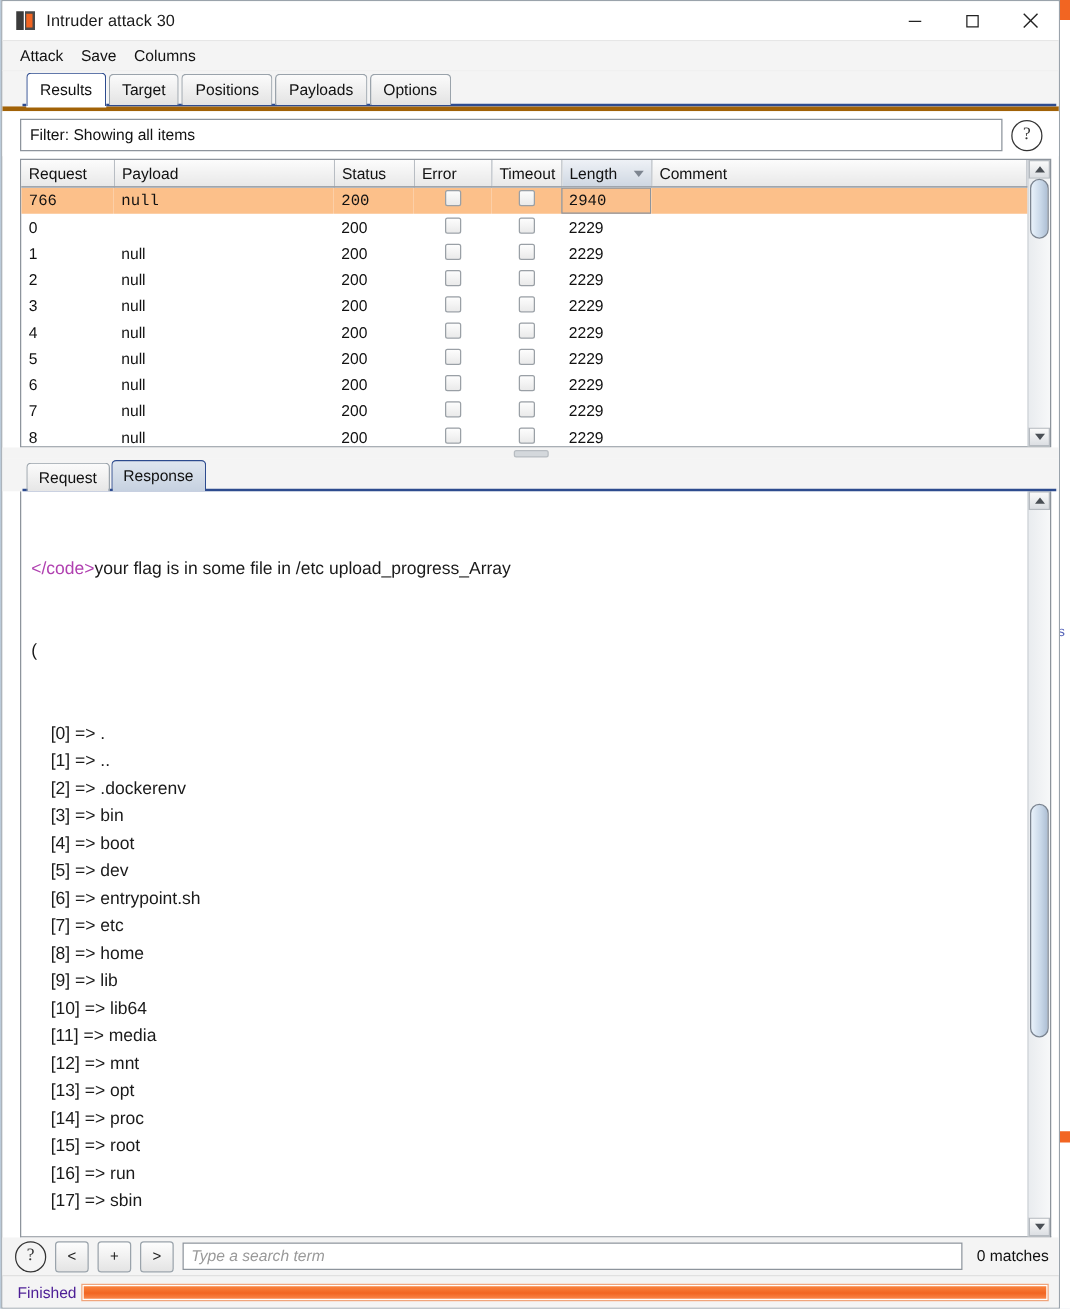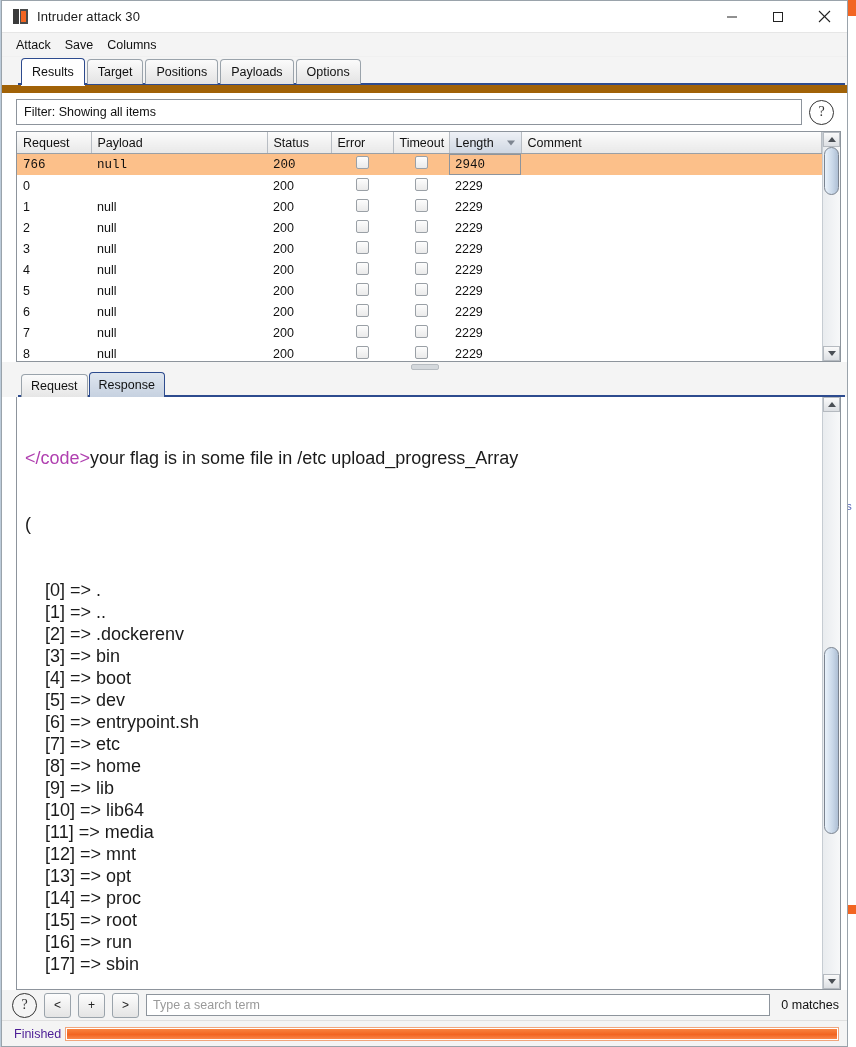--- a/index.html
+++ b/index.html
@@ -55,21 +55,21 @@
     height:24px;padding:0 10px;display:flex;align-items:center;justify-content:center;
     font-size:12.5px;color:#111;
     background:linear-gradient(to bottom,#fbfbfb,#e3e3e3);
     border:1px solid #9aa3ab;border-bottom:none;
     border-radius:4px 4px 0 0;margin-right:2px;position:relative;z-index:1;cursor:default;
   }
   .tab.sel{background:#ffffff;height:26px;border-color:#2d4b8e #2d4b8e #fff;z-index:3;
     box-shadow:0 1px 0 #fff;}
 
   
-  .content{flex:1 1 auto;background:#ffffff;border-top:8px solid #a16207;
+  .content{flex:1 1 auto;background:#ffffff;border-top:4px solid #a16207;
     display:flex;flex-direction:column;min-height:0;}
 
   
   .filterrow{display:flex;align-items:center;padding:6px 6px 4px 14px;flex:0 0 auto;background:#fff;}
   .filterbox{flex:1 1 auto;height:26px;border:1px solid #8d949c;background:#fff;
     display:flex;align-items:center;padding-left:7px;font-size:12.5px;color:#111;box-sizing:border-box;}
   .helpcirc{width:23px;height:23px;border:1.6px solid #333;border-radius:50%;
     display:flex;align-items:center;justify-content:center;font-size:14px;color:#333;
     margin:0 7px;flex:0 0 auto;font-family:"Liberation Serif",serif;}
 
@@ -123,33 +123,33 @@
     border-color:#2d4b8e #2d4b8e transparent;}
 
   .subtabs2{height:26px;display:flex;align-items:flex-end;padding-left:22px;flex:0 0 auto;
     background:#fff;position:relative;border-top:2px solid #2d4b8e;}
   .subtabs2:after{content:"";position:absolute;left:20px;right:2px;bottom:0;height:1px;background:#9aa3ab;}
 
   
   .msgwrap{flex:1 1 auto;display:flex;min-height:0;margin:0 6px 0 14px;
     border:1px solid #8d949c;border-top:none;background:#fff;box-sizing:border-box;}
   .msgbody{flex:1 1 auto;overflow:hidden;padding:6px 0 0 8px;
-    font-family:"Liberation Sans", sans-serif;font-size:18px;line-height:22px;color:#1a1a1a;
+    font-family:"Liberation Sans", sans-serif;font-size:14px;line-height:22px;color:#1a1a1a;
     white-space:pre;}
   .tagcol{color:#b040b0;}
 
   
   .searchbar{height:30px;display:flex;align-items:center;padding:0 6px 0 10px;flex:0 0 auto;
     background:#f4f4f4;gap:7px;}
   .sq{width:25px;height:23px;border:1px solid #9aa3ab;border-radius:3px;
     background:linear-gradient(to bottom,#fdfdfd,#e4e4e4);
     display:flex;align-items:center;justify-content:center;font-size:12px;color:#222;cursor:default;}
   .searchinput{flex:1 1 auto;height:22px;border:1px solid #8d949c;background:#fff;
     display:flex;align-items:center;padding-left:6px;box-sizing:border-box;}
-  .searchinput span{font-size:12.5px;color:#9a9a9a;}
+  .searchinput span{font-size:12.5px;color:#9a9a9a;font-style:italic;}
   .matches{font-size:12.5px;color:#111;margin-left:4px;margin-right:2px;white-space:nowrap;}
 
   
   .statusbar{height:25px;flex:0 0 auto;display:flex;align-items:center;background:#f4f4f4;
     border-top:1px solid #e0e0e0;padding-left:12px;}
   .statuslabel{font-size:12.5px;color:#4c1d95;margin-right:4px;}
   .progress{flex:1 1 auto;height:14px;margin-right:8px;border:1px solid #f0a57c;
     background:#fff;box-sizing:border-box;padding:1px;}
   .progress .bar{height:100%;background:linear-gradient(to bottom,#f9833f,#f26522 55%,#f9864a);}
 </style>

